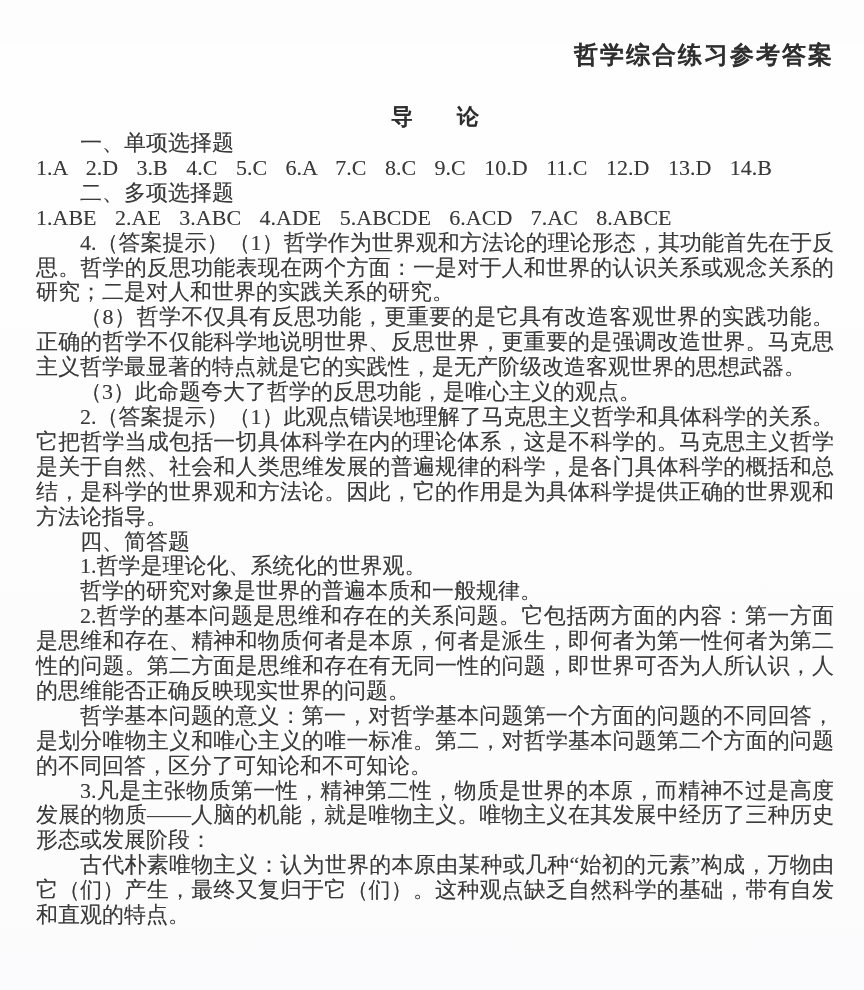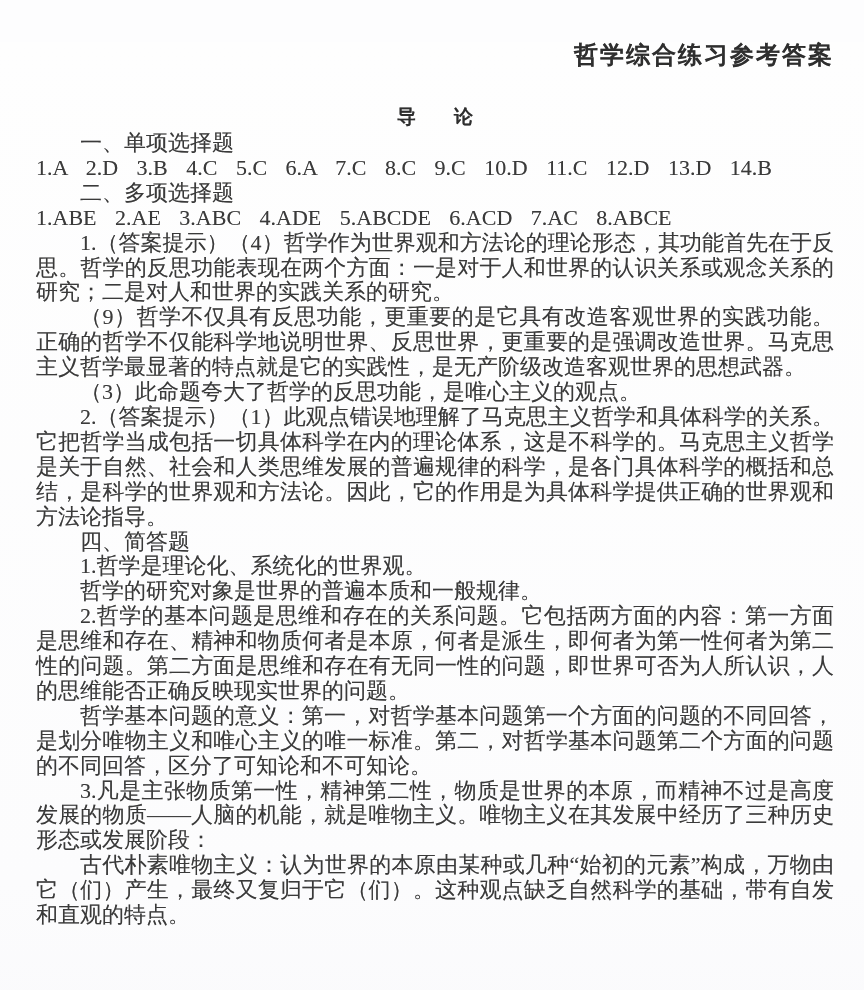--- a/index.html
+++ b/index.html
@@ -27,21 +27,21 @@
     font-size: 24px;
     font-weight: bold;
     letter-spacing: 2px;
     line-height: 26px;
     color: #2e2e2e;
     text-shadow: 0 0 0.6px rgba(50,50,50,0.55);
   }
   .section-title {
     margin: 38px 0 0 0;
     text-align: center;
-    font-size: 19px;
+    font-size: 22px;
     font-weight: bold;
     line-height: 22px;
     color: #2e2e2e;
     text-shadow: 0 0 0.5px rgba(50,50,50,0.5);
   }
   .content {
     margin-top: 3px;
     font-size: 22px;
     line-height: 24.9px;
     text-shadow: 0 0 0.5px rgba(70,70,70,0.45);
@@ -67,22 +67,22 @@
 
 <div class="page">
   <div class="scan-area">
     <h1 class="title">哲学综合练习参考答案</h1>
     <h2 class="section-title">导　　论</h2>
     <div class="content">
       <p class="heading">一、单项选择题</p>
       <p class="answers">1.A 2.D 3.B 4.C 5.C 6.A 7.C 8.C 9.C 10.D 11.C 12.D 13.D 14.B</p>
       <p class="heading">二、多项选择题</p>
       <p class="answers">1.ABE 2.AE 3.ABC 4.ADE 5.ABCDE 6.ACD 7.AC 8.ABCE</p>
-      <p class="para">1.（答案提示）（4）哲学作为世界观和方法论的理论形态，其功能首先在于反思。哲学的反思功能表现在两个方面：一是对于人和世界的认识关系或观念关系的研究；二是对人和世界的实践关系的研究。</p>
-      <p class="para">（9）哲学不仅具有反思功能，更重要的是它具有改造客观世界的实践功能。正确的哲学不仅能科学地说明世界、反思世界，更重要的是强调改造世界。马克思主义哲学最显著的特点就是它的实践性，是无产阶级改造客观世界的思想武器。</p>
+      <p class="para">4.（答案提示）（1）哲学作为世界观和方法论的理论形态，其功能首先在于反思。哲学的反思功能表现在两个方面：一是对于人和世界的认识关系或观念关系的研究；二是对人和世界的实践关系的研究。</p>
+      <p class="para">（8）哲学不仅具有反思功能，更重要的是它具有改造客观世界的实践功能。正确的哲学不仅能科学地说明世界、反思世界，更重要的是强调改造世界。马克思主义哲学最显著的特点就是它的实践性，是无产阶级改造客观世界的思想武器。</p>
       <p class="para">（3）此命题夸大了哲学的反思功能，是唯心主义的观点。</p>
       <p class="para">2.（答案提示）（1）此观点错误地理解了马克思主义哲学和具体科学的关系。它把哲学当成包括一切具体科学在内的理论体系，这是不科学的。马克思主义哲学是关于自然、社会和人类思维发展的普遍规律的科学，是各门具体科学的概括和总结，是科学的世界观和方法论。因此，它的作用是为具体科学提供正确的世界观和方法论指导。</p>
       <p class="heading">四、简答题</p>
       <p class="para">1.哲学是理论化、系统化的世界观。</p>
       <p class="para">哲学的研究对象是世界的普遍本质和一般规律。</p>
       <p class="para">2.哲学的基本问题是思维和存在的关系问题。它包括两方面的内容：第一方面是思维和存在、精神和物质何者是本原，何者是派生，即何者为第一性何者为第二性的问题。第二方面是思维和存在有无同一性的问题，即世界可否为人所认识，人的思维能否正确反映现实世界的问题。</p>
       <p class="para">哲学基本问题的意义：第一，对哲学基本问题第一个方面的问题的不同回答，是划分唯物主义和唯心主义的唯一标准。第二，对哲学基本问题第二个方面的问题的不同回答，区分了可知论和不可知论。</p>
       <p class="para">3.凡是主张物质第一性，精神第二性，物质是世界的本原，而精神不过是高度发展的物质——人脑的机能，就是唯物主义。唯物主义在其发展中经历了三种历史形态或发展阶段：</p>
       <p class="para">古代朴素唯物主义：认为世界的本原由某种或几种“始初的元素”构成，万物由它（们）产生，最终又复归于它（们）。这种观点缺乏自然科学的基础，带有自发和直观的特点。</p>
     </div>

